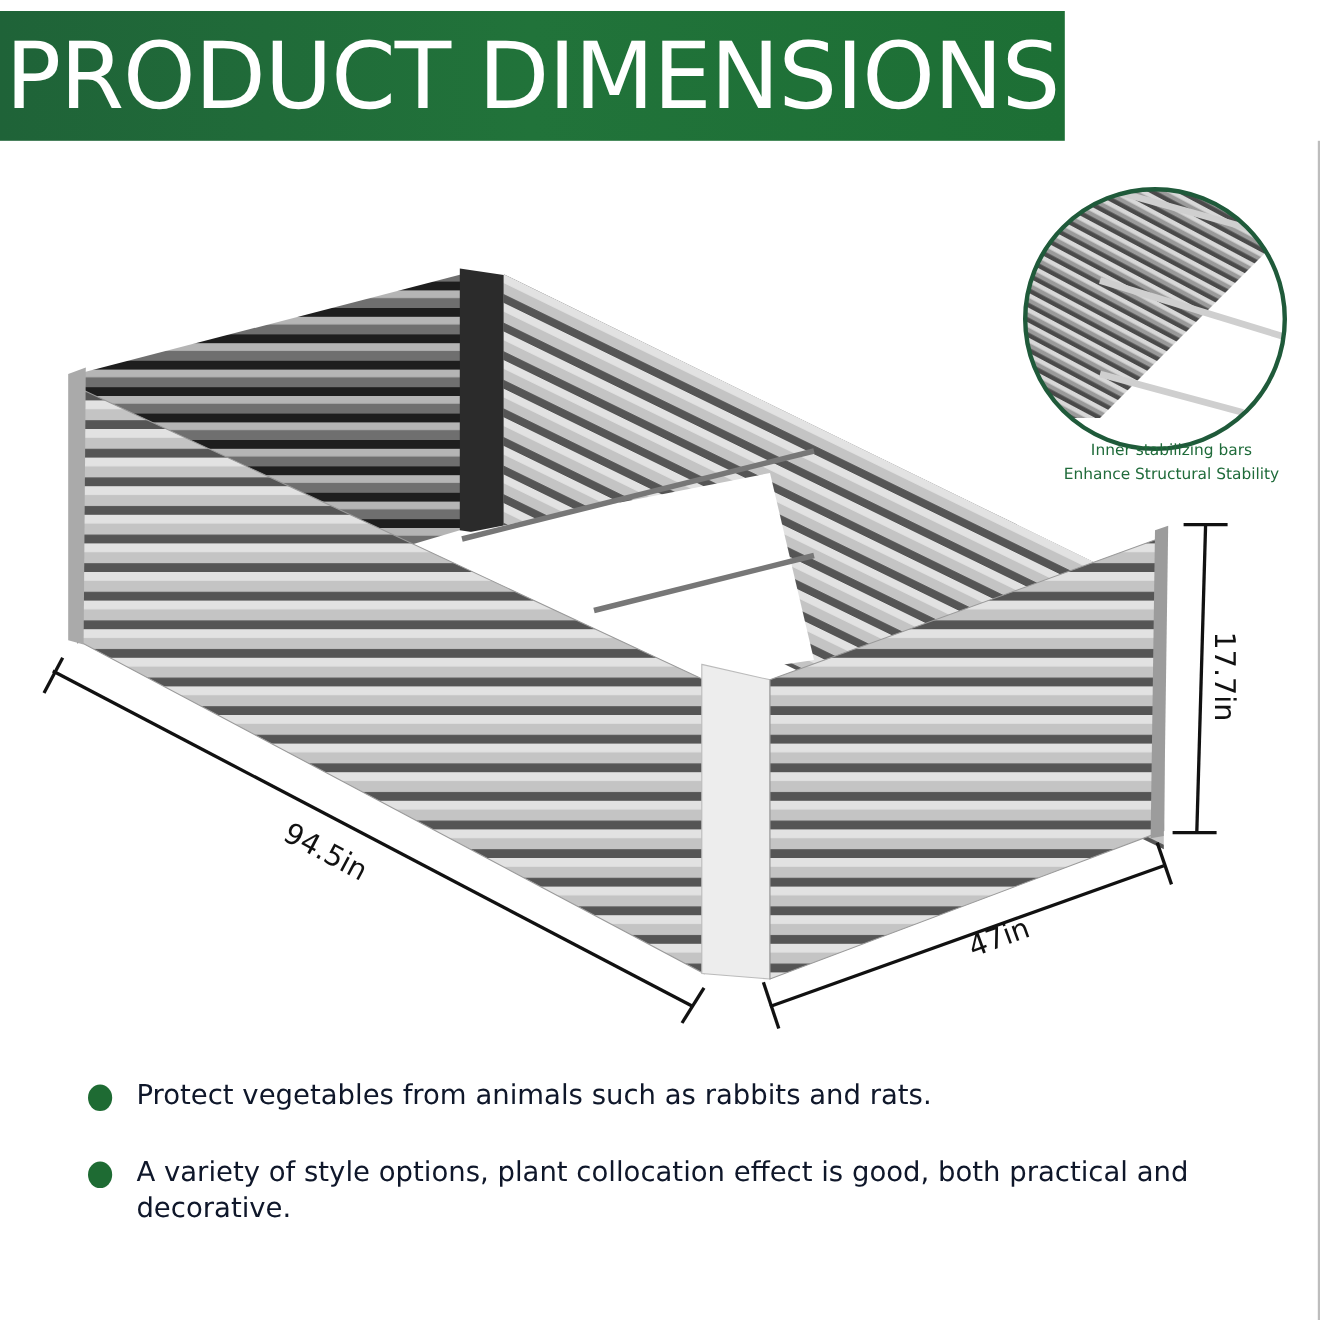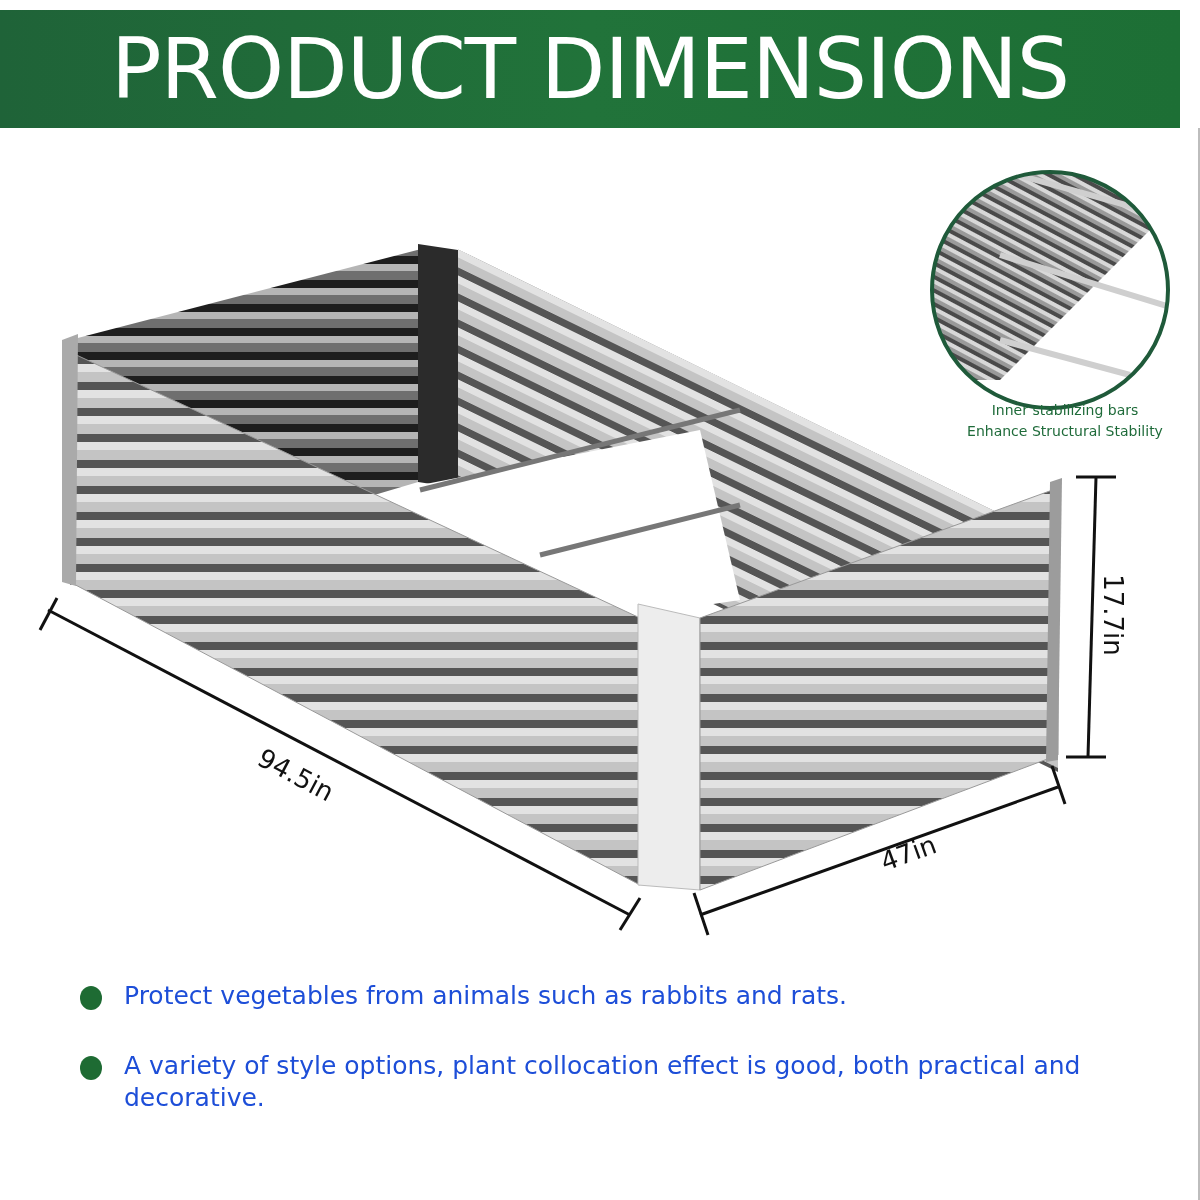--- a/index.html
+++ b/index.html
@@ -1,28 +1,28 @@
 <!DOCTYPE html>
 <html><head>
 <meta charset="utf-8">
 <style>
   html, body { margin:0; padding:0; }
   body { width:1200px; height:1200px; background:#ffffff; position:relative; overflow:hidden;
          font-family:"Liberation Sans", sans-serif; }
-  .header { position:absolute; left:0; top:10px; width:1180px; height:118px;
+  .header { position:absolute; left:0; top:10px; width:968px; height:118px;
             background:linear-gradient(90deg,#1f6338 0%, #21733a 50%, #1d6f35 100%); }
   .header h1 { margin:0; text-align:center; color:#fff; font-family:"DejaVu Sans", sans-serif;
                font-weight:normal; font-size:84px; line-height:118px; letter-spacing:-1px; }
   .edge-line { position:absolute; right:0; top:128px; width:2px; height:1072px; background:#bdbdbd; }
   .product { position:absolute; left:0; top:128px; width:1200px; height:820px; }
   .callout-text { position:absolute; left:925px; top:400px; width:280px; text-align:center;
                   color:#1f6b3a; font-size:14px; line-height:21px; font-family:"DejaVu Sans", sans-serif; }
   .dim-label { position:absolute; font-family:"DejaVu Sans", sans-serif; font-size:26px; color:#111; white-space:nowrap; }
   .features { position:absolute; left:80px; top:980px; width:1100px; }
-  .feature { position:relative; padding-left:44px; color:#1d4ed8; font-family:"DejaVu Sans", sans-serif;
+  .feature { position:relative; padding-left:44px; color:#0f172a; font-family:"DejaVu Sans", sans-serif;
              font-size:25px; line-height:32px; margin-bottom:38px; }
   .feature .dot { position:absolute; left:0; top:6px; width:22px; height:24px; border-radius:50%; background:#1e6b33; }
 </style>
 </head>
 <body>
 
 <div class="header">
   <h1>PRODUCT DIMENSIONS</h1>
 </div>
 <div class="edge-line"></div>

